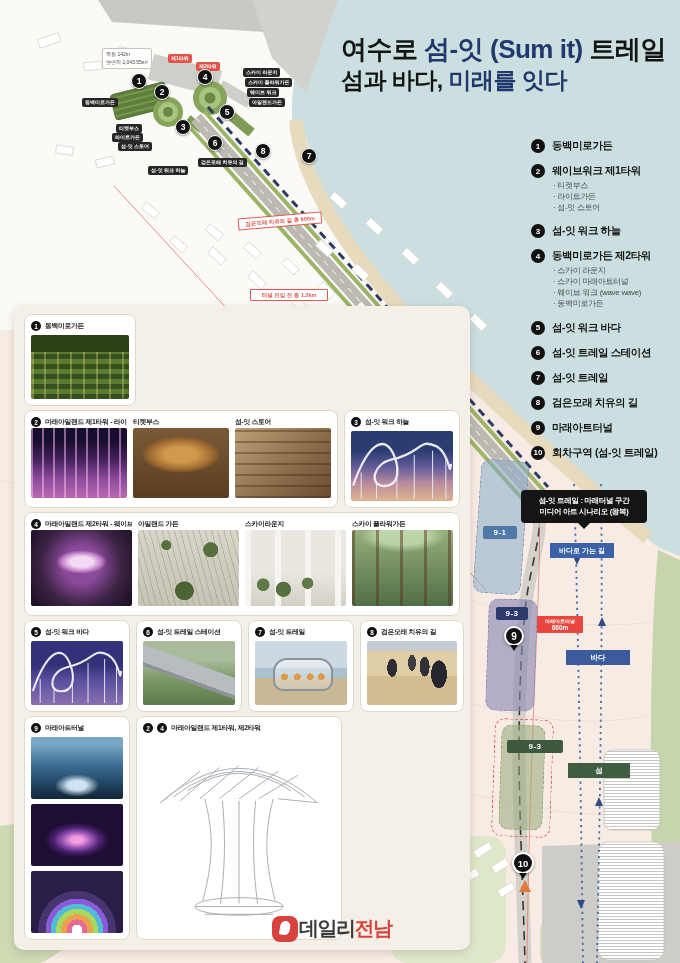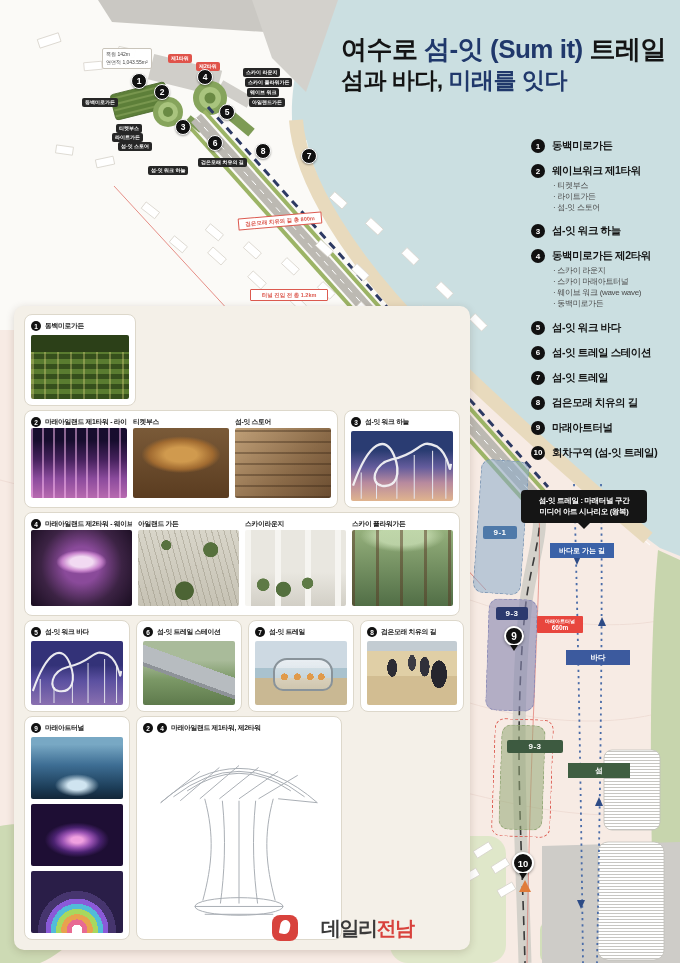--- a/index.html
+++ b/index.html
@@ -124,21 +124,21 @@
       radial-gradient(ellipse 8px 14px at 80% 52%,#26262e 98%,rgba(0,0,0,0)),
       radial-gradient(ellipse 5px 10px at 64% 40%,#30303a 98%,rgba(0,0,0,0));}
   .p-tun-blue{background:radial-gradient(ellipse 40% 30% at 50% 78%,#cfe4f0 0 25%,rgba(0,0,0,0) 60%),
       linear-gradient(180deg,#78a8c4 0 12%,#3e6e94 45%,#1c3d58 82%,#122638);}
   .p-tun-purple{background:radial-gradient(ellipse 35% 28% at 50% 58%,#f0a0e0 0 18%,#9c54b4 45%,#4a2270 72%,#1e0e34);}
   .p-tun-rainbow{background:radial-gradient(circle at 50% 95%,#fff 0 7%,#e86a92 7% 14%,#e8a24e 14% 21%,
       #a8d85e 21% 28%,#52bcd8 28% 35%,#8a5ad8 35% 42%,#46356e 42% 52%,#2a1e48 52%);}
   .p-tower{background:#fff;display:flex;align-items:center;justify-content:center;}
 
   
-  .brand{position:absolute;left:272px;top:915px;display:flex;align-items:flex-start;gap:23px;z-index:6;}
+  .brand{position:absolute;left:272px;top:915px;display:flex;align-items:flex-end;gap:1px;z-index:6;}
   .bmark{width:26px;height:26px;background:#d8423c;border-radius:8px;position:relative;}
   .bmark::after{content:"";position:absolute;left:8px;top:5px;width:10px;height:14px;background:#fff;
       border-radius:5px 5px 5px 1px;transform:rotate(10deg);}
   .btext{font-size:20px;font-weight:900;letter-spacing:-1.5px;white-space:nowrap;}
   .b1{color:#3a3a3a;}
   .b2{color:#d8423c;}
 </style>
 </head>
 <body>
 

